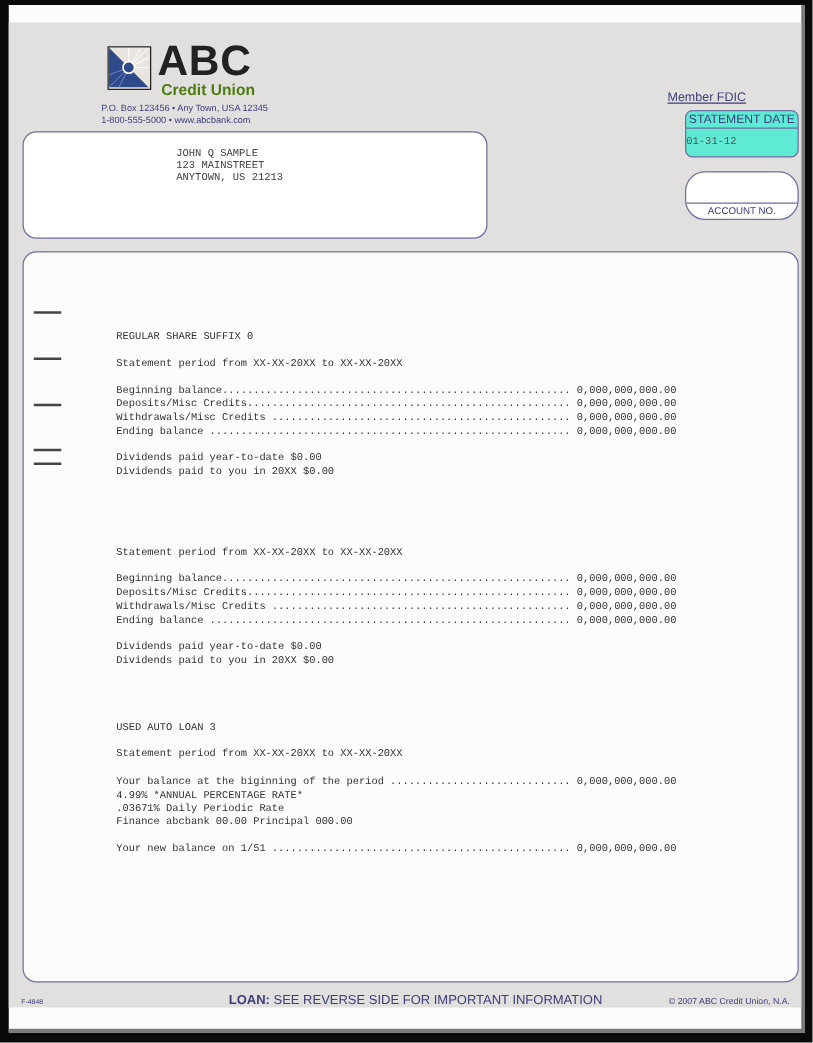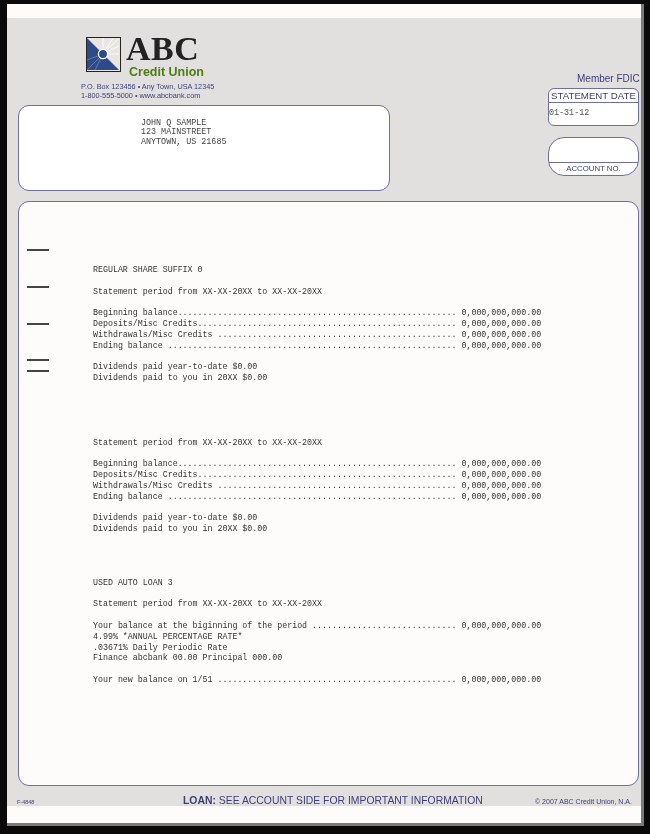--- a/index.html
+++ b/index.html
@@ -17,44 +17,44 @@
     position: absolute; left: 0; top: 14px; width: 634px; height: 788px;
     background: #e2dfdf;
   }
   
   .logo-mark {
     position: absolute; left: 79px; top: 19px; width: 35px; height: 35px;
     border: 1.5px solid #222; box-sizing: border-box; overflow: hidden; background: #e9e5e1;
   }
   .logo-mark svg { display: block; }
   .logo-abc {
-    position: absolute; left: 119px; top: 14px; font-family: Liberation Serif, serif;
+    position: absolute; left: 119px; top: 14px; font-family: Liberation Sans, sans-serif;
     font-weight: bold; font-size: 34px; line-height: 34px; color: #222; letter-spacing: 0.5px;
   }
   .logo-cu {
     position: absolute; left: 122px; top: 47px; font-weight: bold; font-size: 12.5px; color: #4d7c0f;
   }
   .addr-line {
     position: absolute; left: 74px; font-size: 7.3px; color: #3c3f7a; white-space: nowrap;
   }
   
   .mail-window {
     position: absolute; left: 11px; top: 87px; width: 372px; height: 86px;
     background: #ffffff; border: 1.5px solid #6d6f9e; border-radius: 11px; box-sizing: border-box;
   }
   .mail-lines {
     position: absolute; left: 122px; top: 13px; font-family: "Liberation Mono", monospace;
     font-size: 8.4px; line-height: 9.3px; color: #444;
   }
   .mail-lines div { white-space: pre; }
   
-  .fdic { position: absolute; left: 570px; top: 55px; font-size: 10px; color: #3c3f7a; }
+  .fdic { position: absolute; left: 527px; top: 55px; font-size: 10px; color: #3c3f7a; text-decoration: underline; }
   .date-box {
     position: absolute; left: 541px; top: 70px; width: 91px; height: 38px;
-    background: #ffffff; border: 1.2px solid #6d6f9e; border-radius: 6px; box-sizing: border-box; text-decoration: underline;
+    background: #5eead4; border: 1.2px solid #6d6f9e; border-radius: 6px; box-sizing: border-box; text-decoration: underline;
   }
   .date-label {
     position: absolute; left: 0; top: 0; width: 100%; height: 13px; border-bottom: 1px solid #6d6f9e;
     text-align: center; font-size: 9.7px; line-height: 13px; color: #3c3f7a; white-space: nowrap;
   }
   .date-value {
     position: absolute; left: 0; top: 19px; width: 100%; 
     font-family: "Liberation Mono", monospace; font-size: 8.4px; color: #555;
   }
   .acct-box {
@@ -116,21 +116,21 @@
     </div>
     <div class="logo-abc">ABC</div>
     <div class="logo-cu">Credit Union</div>
     <div class="addr-line" style="top:64px">P.O. Box 123456 • Any Town, USA 12345</div>
     <div class="addr-line" style="top:73px">1-800-555-5000 • www.abcbank.com</div>
 
     <div class="mail-window">
       <div class="mail-lines">
         <div>JOHN Q SAMPLE</div>
         <div>123 MAINSTREET</div>
-        <div>ANYTOWN, US 21685</div>
+        <div>ANYTOWN, US 21213</div>
       </div>
     </div>
 
     <div class="fdic">Member FDIC</div>
     <div class="date-box">
       <div class="date-label">STATEMENT DATE</div>
       <div class="date-value">01-31-12</div>
     </div>
     <div class="acct-box">
       <div class="acct-label">ACCOUNT NO.</div>
@@ -180,16 +180,16 @@
           <div class="ln">4.99% *ANNUAL PERCENTAGE RATE*</div>
           <div class="ln">.03671% Daily Periodic Rate</div>
           <div class="ln">Finance abcbank 00.00 Principal 000.00</div>
           <div class="gap"></div>
           <div class="ln">Your new balance on 1/51 ................................................ 0,000,000,000.00</div>
         </div>
       </div>
     </div>
 
     <div class="footer-code">F-4848</div>
-    <div class="footer-note"><b>LOAN:</b><span> SEE ACCOUNT SIDE FOR IMPORTANT INFORMATION</span></div>
+    <div class="footer-note"><b>LOAN:</b><span> SEE REVERSE SIDE FOR IMPORTANT INFORMATION</span></div>
     <div class="footer-copy">© 2007 ABC Credit Union, N.A.</div>
   </div>
 </div>
 
 </body></html>

